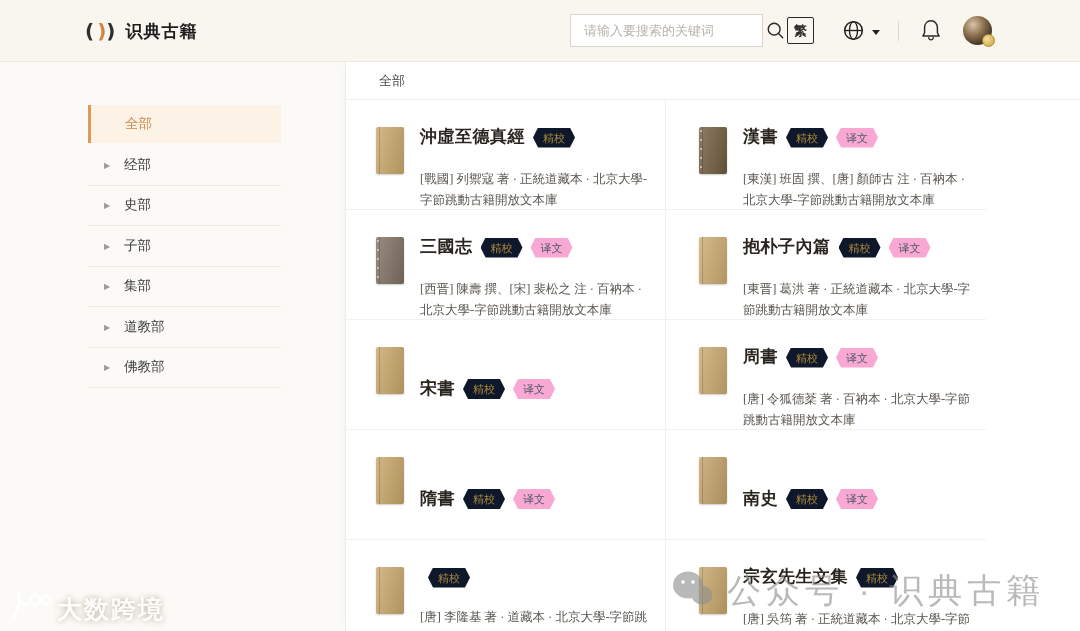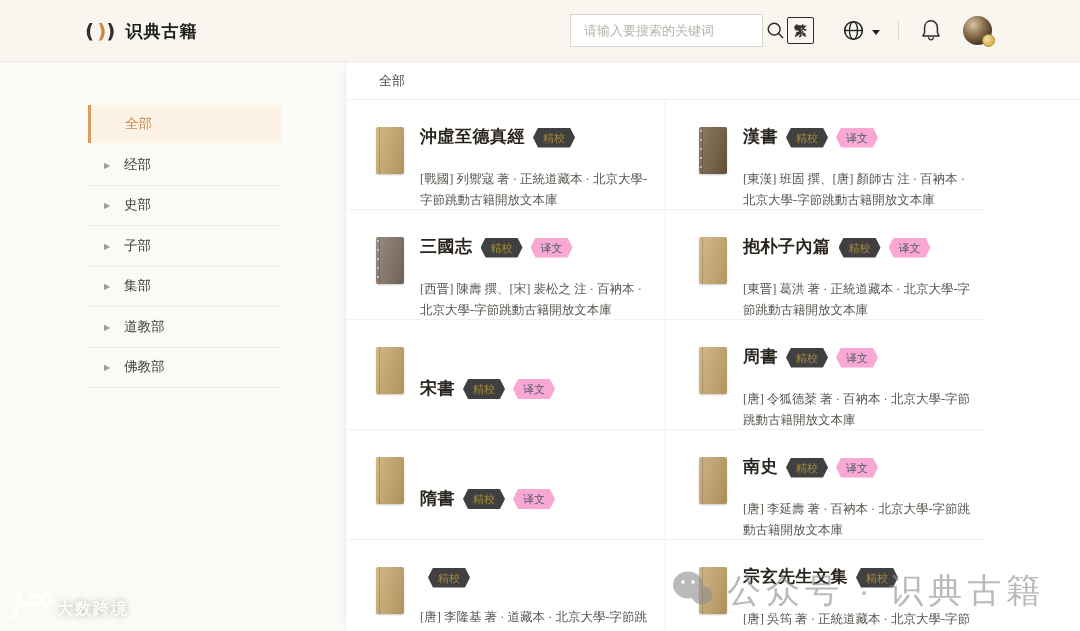--- a/index.html
+++ b/index.html
@@ -99,38 +99,38 @@
     content:""; position:absolute; left:1px; top:3px; bottom:3px; width:2px;
     background-image:repeating-linear-gradient(to bottom, rgba(255,255,255,.5) 0 2px, transparent 2px 9px);
   }
   .bk-info { display:flex; flex-direction:column;justify-content:center; }
   .bk-titlerow { display:flex; align-items:center; }
   .bk-title { font-size:17px; font-weight:700; color:#29241e; letter-spacing:.5px; white-space:nowrap; }
   .badge {
     margin-left:8px; font-size:11px; line-height:1; padding:4px 10px; white-space:nowrap;
     clip-path:polygon(12% 0, 88% 0, 100% 50%, 88% 100%, 12% 100%, 0 50%);
   }
-  .badge.gold { background:#404040; color:#a8893c; }
+  .badge.gold { background:#0f172a; color:#a8893c; }
   .badge.grey { background:#f9a8d4; color:#4c5a68; }
   .bk-meta { margin-top:21px; width:233px; font-size:12.5px; line-height:21px; color:#5a5650; }
 
   
   .wm-right {
     position:absolute; left:670px; top:568px; display:flex; align-items:center; gap:13px;
     pointer-events:none; opacity:.62;
   }
   .wm-right .wm-text {
     font-family:"Liberation Sans", sans-serif; font-size:34px; color:#8f8f8f; letter-spacing:5px; white-space:nowrap;
   }
   .wm-left {
     position:absolute; left:6px; top:590px; display:flex; align-items:center; gap:5px;
     pointer-events:none;
   }
   .wm-left .wm-text {
-    font-family:Liberation Mono, monospace; font-size:16px; font-weight:700; letter-spacing:2px;
+    font-family:Liberation Mono, monospace; font-size:25px; font-weight:700; letter-spacing:2px;
     color:rgba(255,255,255,.92); text-shadow:0 0 6px rgba(175,168,150,.9);
   }
 </style>
 </head>
 <body>
 
 <div class="header">
   <div class="logo">
     <span class="lg l1">(</span>
     <span class="lg l2">)</span>
@@ -292,21 +292,20 @@
     </div>
   </div>
 
   <div class="book-card">
     <div class="cover" style="background-color: rgb(194, 160, 103);"></div>
     <div class="bk-info">
       <div class="bk-titlerow">
         <span class="bk-title">南史</span>
         <span class="badges"><span class="badge gold">精校</span><span class="badge grey">译文</span></span>
       </div>
-      <span class="bk-meta">[唐] 李延壽 著 · 百衲本 · 北京大學-字節跳動古籍開放文本庫</span>
     </div>
   </div>
 
   <div class="book-card">
     <div class="cover" style="background-color: rgb(200, 167, 106);"></div>
     <div class="bk-info">
       <div class="bk-titlerow">
         <span class="badges"><span class="badge gold">精校</span></span>
       </div>
       <span class="bk-meta">[唐] 李隆基 著 · 道藏本 · 北京大學-字節跳動古籍開放文本庫</span>

